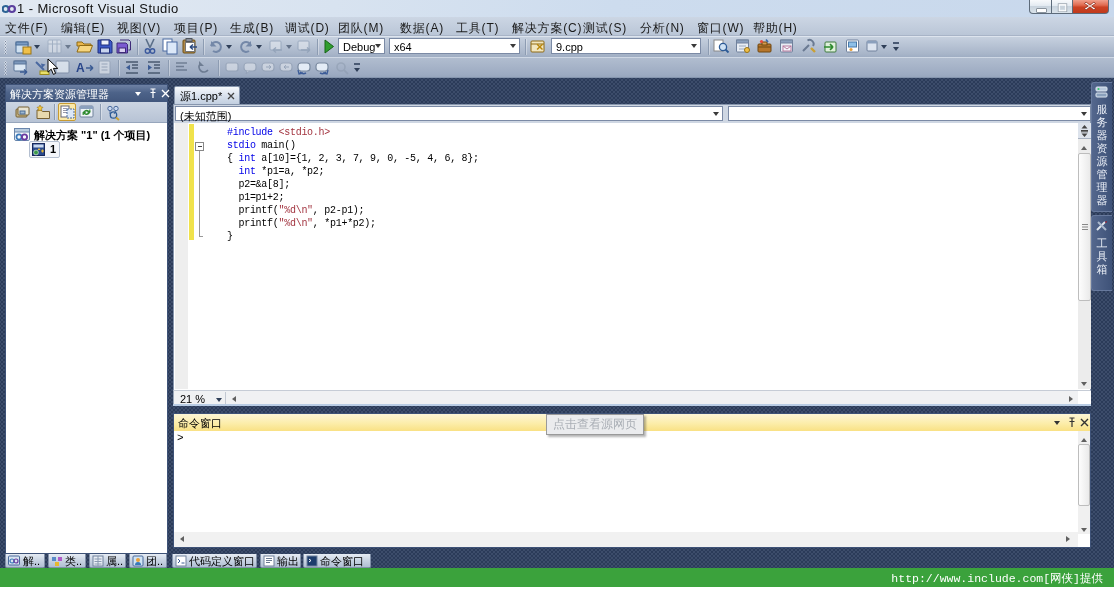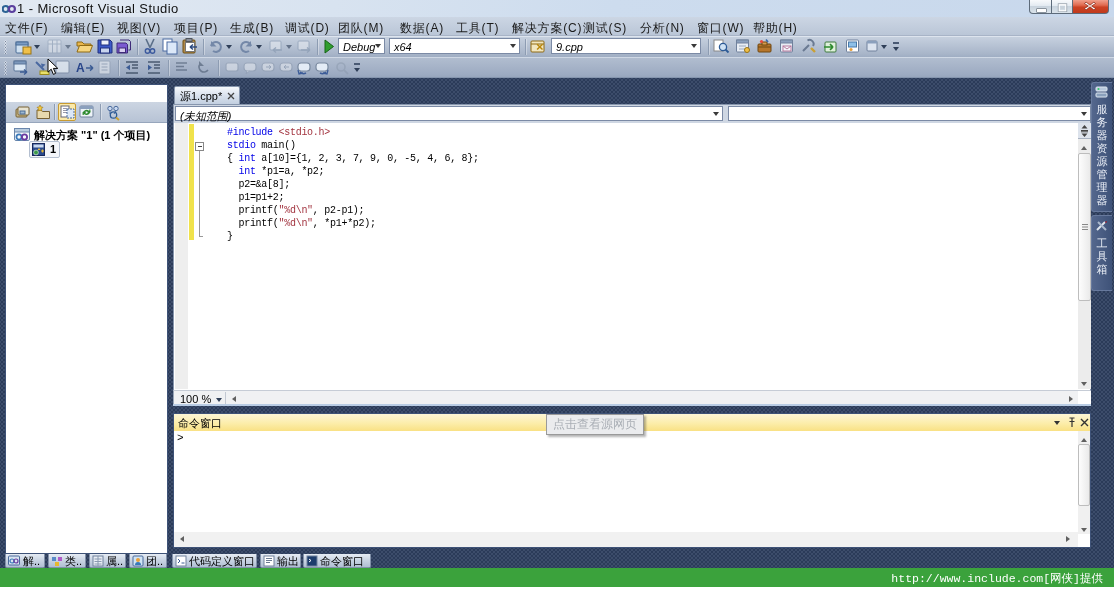--- a/index.html
+++ b/index.html
@@ -11,21 +11,21 @@
 #btnmax{left:1051px;width:22px;background:linear-gradient(180deg,#f8fafc,#e3eaf1 45%,#c9d4de 50%,#dae3ea);}
 #btncls{left:1072px;width:37px;border-radius:0 0 4px 0;background:linear-gradient(180deg,#f0a08c,#e06a50 40%,#cc4224 55%,#c03a1c);}
 #menubar{left:0;top:17px;width:1114px;height:19px;background:linear-gradient(180deg,#ccd6e4,#bac6d7);border-bottom:1px solid #a8b4c7;box-sizing:border-box;font-size:12px;color:#1a1a1a;}
 .mi{position:absolute;top:3px;letter-spacing:0.8px;}
 #tb1{left:0;top:36px;width:1114px;height:21px;background:linear-gradient(180deg,#c8d2e0,#a8b5c9 85%,#9fadc3);box-shadow:inset 0 1px 0 #dde4ee;}
 #tb2{left:0;top:57px;width:1114px;height:21px;background:linear-gradient(180deg,#b2bed0,#9dabc2 85%,#97a6bd);border-bottom:1px solid #8494ad;box-sizing:border-box;box-shadow:inset 0 1px 0 #cfd8e5;}
 .grip{width:3px;height:14px;top:4px;background-image:radial-gradient(circle,#76849b 40%,rgba(255,255,255,.5) 45%,transparent 60%);background-size:3px 3px;}
 .tsep{width:1px;height:16px;top:3px;background:#8d9cb2;box-shadow:1px 0 0 rgba(255,255,255,.35);}
 .combo{background:#fff;border:1px solid #7b8aa5;box-sizing:border-box;font-size:11px;color:#000;}
 .ca{position:absolute;right:3px;top:50%;margin-top:-2px;width:0;height:0;border:3px solid transparent;border-top:4px solid #3a3a3a;}
-.ct{position:absolute;left:4px;top:2px;white-space:nowrap;font-style:italic;}
+.ct{position:absolute;left:4px;top:2px;white-space:nowrap;}
 .dda{width:0;height:0;border:3px solid transparent;border-top:4px solid #2f3f58;}
 #main{left:0;top:78px;width:1114px;height:490px;background-color:#2b3b59;background-image:radial-gradient(rgba(150,168,200,.17) 0.7px,transparent 1px),radial-gradient(rgba(150,168,200,.17) 0.7px,transparent 1px);background-size:4px 4px;background-position:0 0,2px 2px;}
 #se{left:5px;top:6px;width:163px;height:470px;background:#fff;border:1px solid #3e5277;box-sizing:border-box;}
 #setitle{left:0;top:0;width:161px;height:17px;background:linear-gradient(180deg,#6e81a4,#4d6389 45%,#42577d);color:#fff;font-size:11px;}
 #setools{left:0;top:17px;width:161px;height:21px;background:linear-gradient(180deg,#ccd5e2,#b7c3d5);border-bottom:1px solid #97a6bc;box-sizing:border-box;}
 #edit{left:173px;top:8px;width:918px;height:398px;}
 #tab1{left:1px;top:0;width:66px;height:18px;background:linear-gradient(180deg,#f5f8fb,#dce4ef 45%,#c2cfe0);border:1px solid #8796ad;border-bottom:none;border-radius:2px 2px 0 0;box-sizing:border-box;font-size:11px;color:#000;}
 #navbar{left:0;top:18px;width:918px;height:29px;background:#cfd7e3;border:1px solid #8796ad;box-sizing:border-box;}
 #edbody{left:0;top:37px;width:918px;height:267px;background:#fff;border-left:1px solid #8796ad;border-right:1px solid #8796ad;box-sizing:border-box;}
 #edzoom{left:0;top:304px;width:918px;height:14px;background:#f0f1f3;border-left:1px solid #98a5b8;border-right:1px solid #98a5b8;border-top:1px solid #c6ccd6;box-sizing:border-box;}
@@ -293,20 +293,30 @@
     </svg>
   <svg class="ico2" style="left:334px" width="17" height="16" opacity=".5">
       <circle cx="7" cy="7" r="4" fill="none" stroke="#8a98ac" stroke-width="1.6"></circle>
       <path d="M10 10 l4 4" stroke="#8a98ac" stroke-width="1.8"></path>
     </svg>
   <div class="abs" style="left:354px;top:6px;width:6px;height:1.5px;background:#4a5a74"></div>
   <div class="abs dda" style="left:354px;top:11px"></div>
 </div>
 <div class="abs" id="main">
   <div class="abs" id="se">
+    <div class="abs" id="setitle">
+      <span class="abs" style="left:4px;top:2px">解决方案资源管理器</span>
+      <div class="abs" style="left:129px;top:7px;width:0;height:0;border:3.5px solid transparent;border-top:4.5px solid #fff;"></div>
+      <svg class="abs" style="left:142px;top:3px" width="10" height="11">
+          <path d="M5 1 v6 M2.5 1 h5 M2.5 4.5 h5 M5 7 v3" stroke="#fff" stroke-width="1.2" fill="none"></path>
+        </svg>
+      <svg class="abs" style="left:155px;top:4px" width="9" height="9">
+          <path d="M1 1 L8 8 M8 1 L1 8" stroke="#fff" stroke-width="1.4"></path>
+        </svg>
+    </div>
     <div class="abs" id="setools">
       <svg class="abs" style="left:9px;top:2px" width="18" height="17">
           <rect x="1" y="5" width="11" height="8" rx="1" fill="#c8b88a" stroke="#776033"></rect>
           <rect x="3" y="3" width="11" height="8" rx="1" fill="#e7e3d2" stroke="#776033"></rect>
           <rect x="5" y="7" width="5" height="3" fill="#9db8d2" stroke="#4a6a92"></rect>
         </svg>
       <svg class="abs" style="left:29px;top:2px" width="18" height="17">
           <path d="M2 6 h4 l1.5 1.5 h7 v7 h-12.5 z" fill="#e8d9ae" stroke="#776033"></path>
           <path d="M5 1 l1 2 2 .3 -1.5 1.5 .4 2.2 -1.9 -1 -1.9 1 .4 -2.2 L2 3.3 4 3 z" fill="#f4c83c" stroke="#9a7414" stroke-width=".6"></path>
         </svg>
@@ -396,21 +406,21 @@
           <div class="abs arr au" style="left:3px;top:6px"></div>
         </div>
       <div class="abs sbthumb" style="left:904px;top:30px;width:13px;height:148px">
           <div class="abs" style="left:3px;top:70px;width:6px;height:1px;background:#888;box-shadow:0 2.5px 0 #888,0 5px 0 #888"></div>
         </div>
       <div class="abs" style="left:904px;top:253px;width:13px;height:13px">
           <div class="abs arr ad" style="left:3px;top:4px"></div>
         </div>
     </div>
     <div class="abs" id="edzoom">
-      <span class="abs" style="left:6px;top:2px;font-size:11px">100 %</span>
+      <span class="abs" style="left:6px;top:2px;font-size:11px">21 %</span>
       <div class="abs dda" style="left:42px;top:7px"></div>
       <div class="abs" style="left:51px;top:1px;width:1px;height:14px;background:#c2c8d2"></div>
       <div class="abs arr al" style="left:57px;top:5px"></div>
       <div class="abs arr ar2" style="left:893px;top:5px"></div>
       <div class="abs" style="left:904px;top:0px;width:13px;height:13px;background:#fff"></div>
     </div>
     <div class="abs" id="edhl"></div>
   </div>
   <div class="abs" id="cmd">
     <div class="abs" id="cmdtitle">

